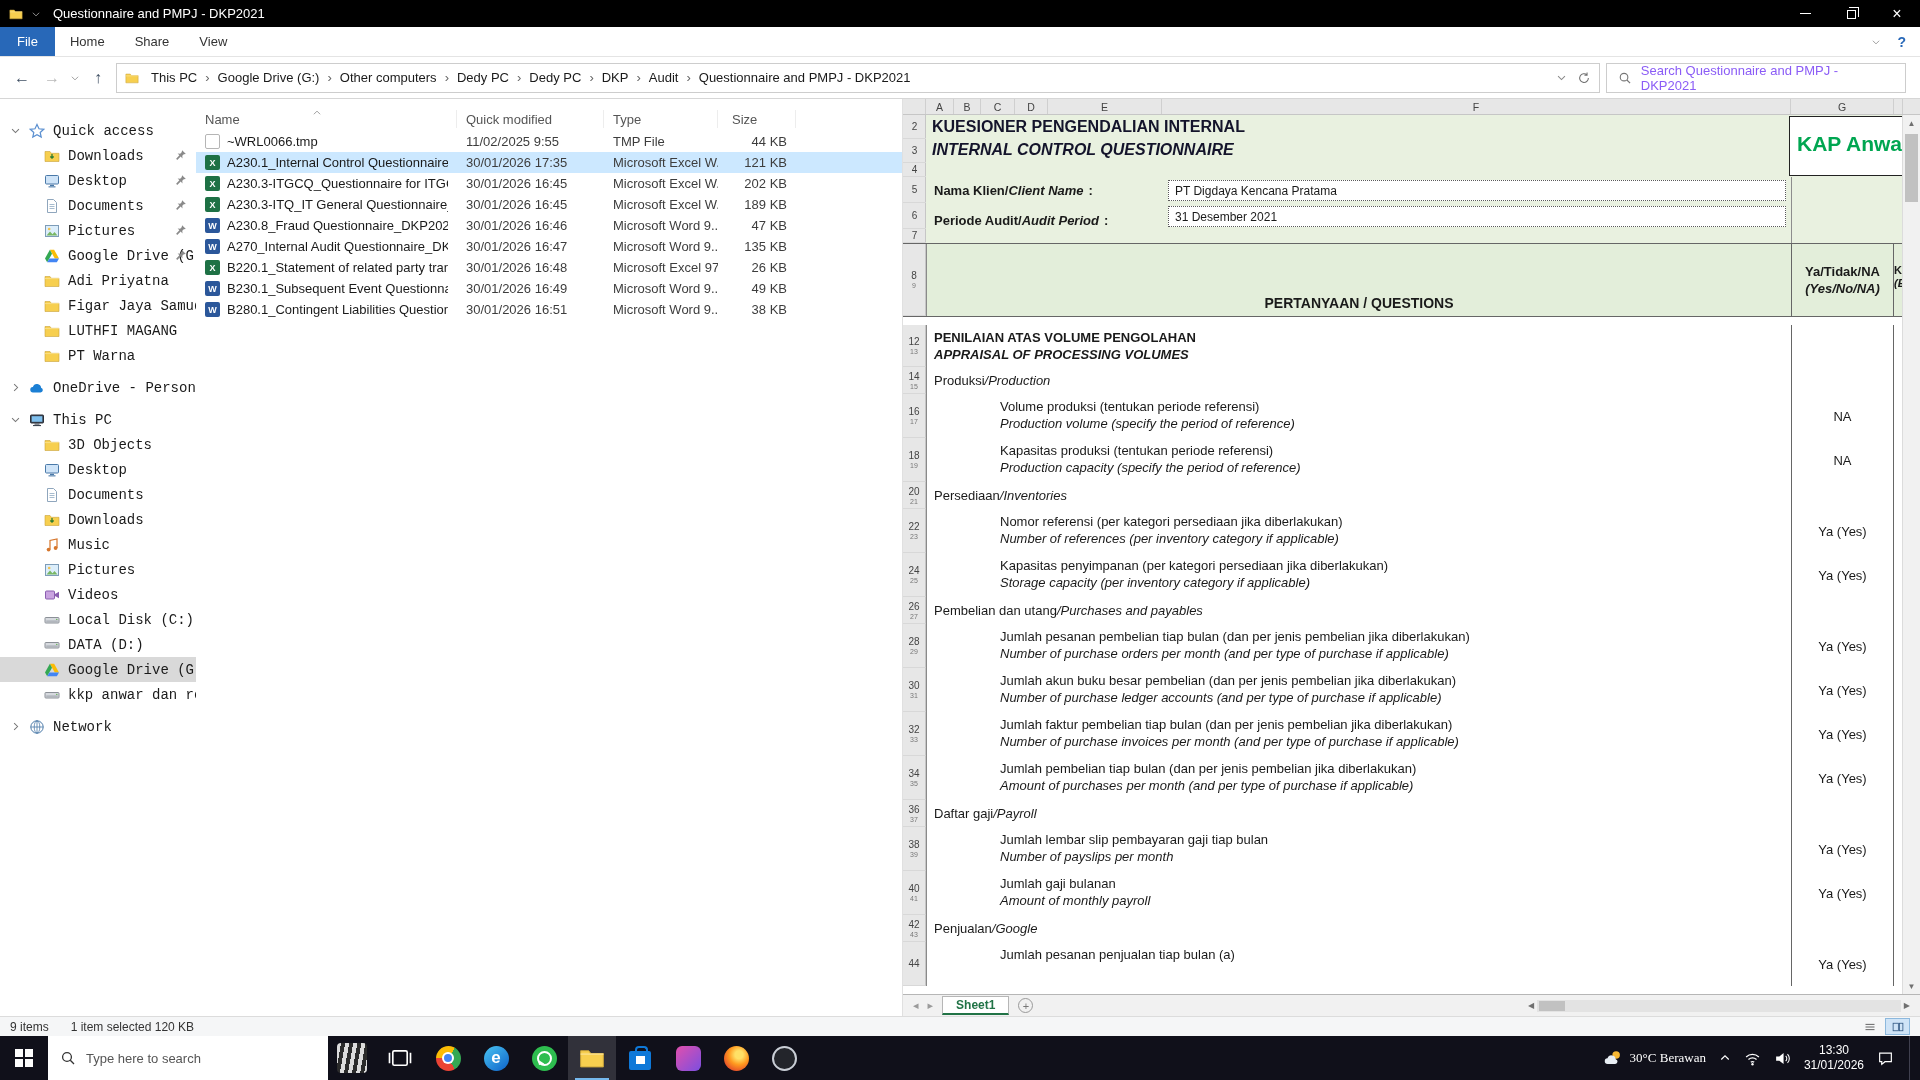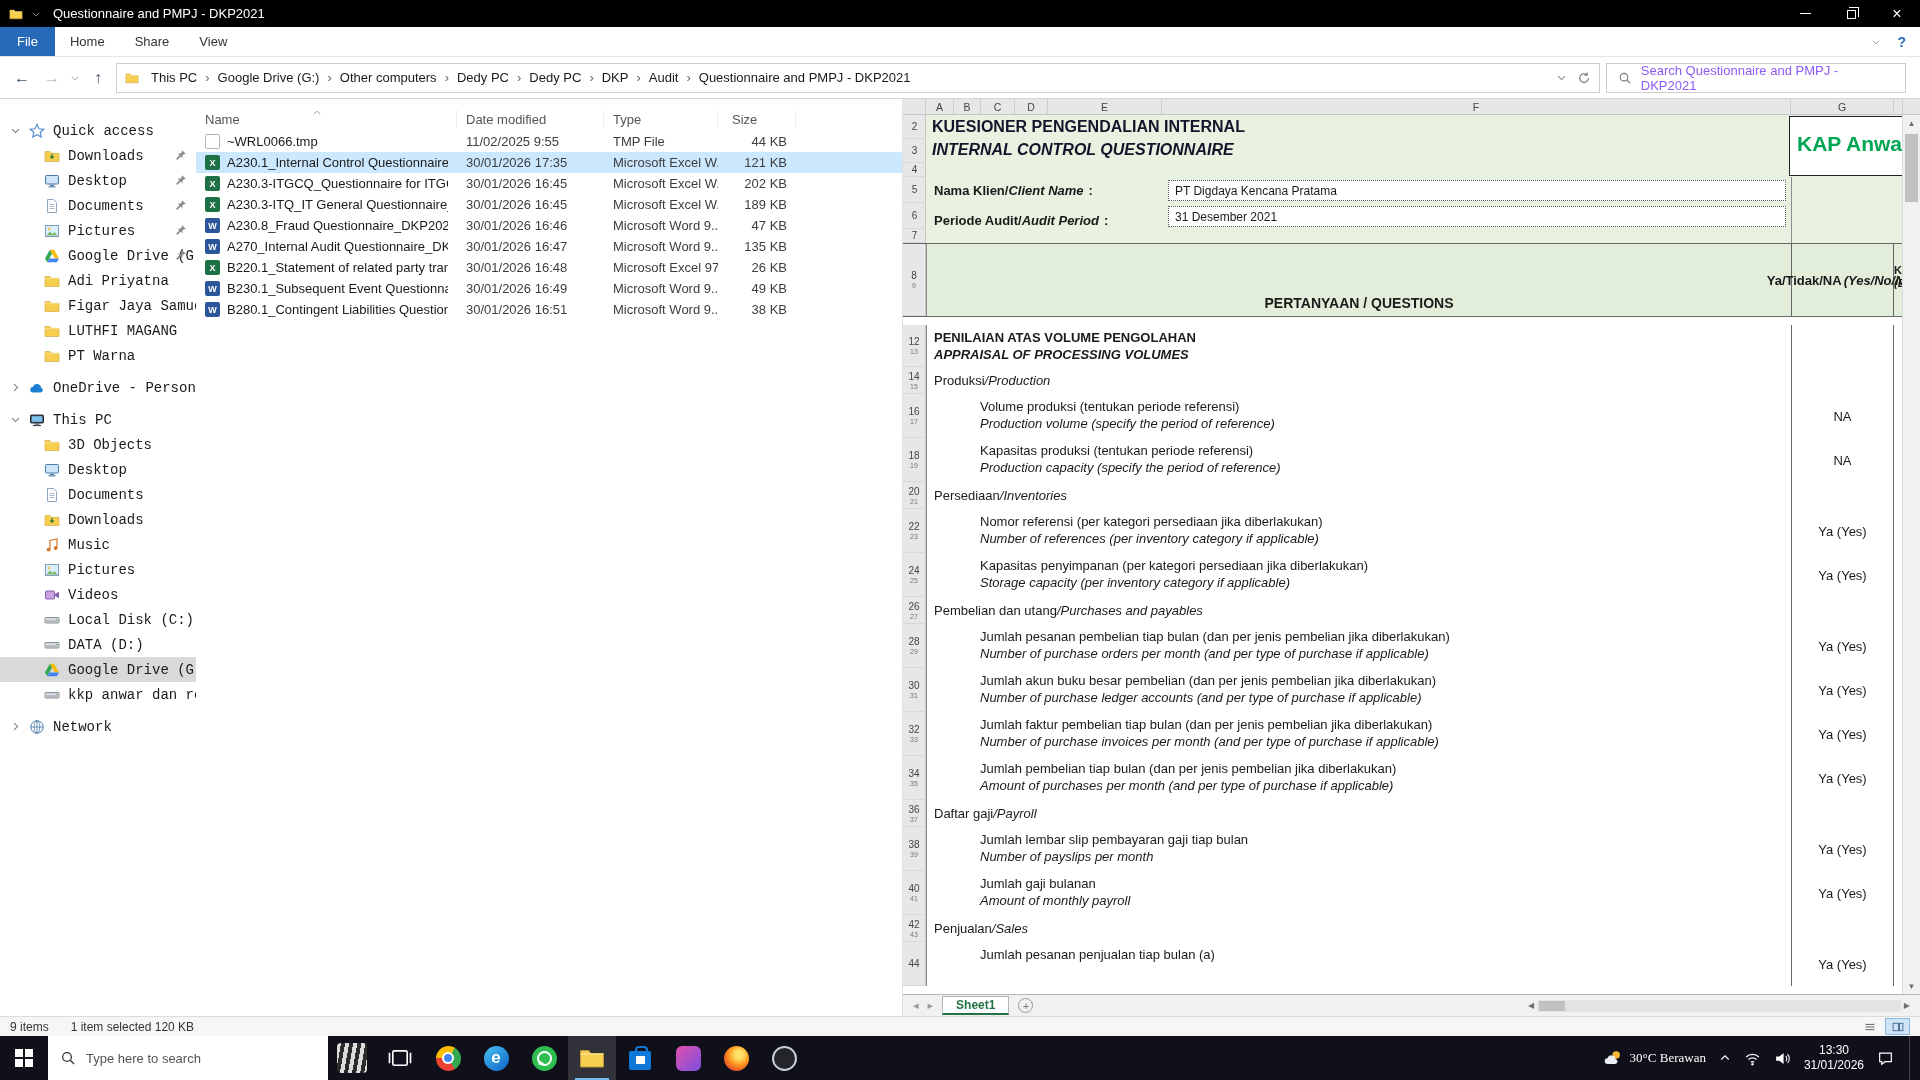--- a/index.html
+++ b/index.html
@@ -90,38 +90,38 @@
   .hb-val{position:absolute;left:265px;width:618px;height:21px;border:1px dotted #5a5a5a;background:#fff;font-size:12px;padding:3px 6px;white-space:nowrap;overflow:hidden;}
   .hb-clientval{top:65px;}
   .hb-periodval{top:91px;}
   .hb-gline{position:absolute;left:888px;top:62px;height:66px;border-left:1px solid #8d8d8d;}
   .hb-logo{position:absolute;left:886px;top:1px;width:150px;height:60px;background:#fff;border:1.5px solid #222;color:#00a651;font-size:21px;font-weight:bold;padding:15px 0 0 7px;white-space:nowrap;}
 
   .xl-row8{display:flex;height:74px;background:#e3eeda;border-top:1px solid #666;border-bottom:1px solid #666;}
   .xgut{width:23px;flex:none;background:#e7e7e7;border-right:1px solid #c6c6c6;border-bottom:1px solid #d8d8d8;display:flex;flex-direction:column;align-items:center;justify-content:center;font-size:10px;color:#444;}
   .gsub{font-size:7px;color:#777;margin-top:1px;}
   .x8body{width:865px;flex:none;display:flex;align-items:flex-end;justify-content:center;font-weight:bold;font-size:14px;padding-bottom:5px;border-left:1px solid #8a8a8a;}
-  .x8ans{width:103px;flex:none;border-left:1px solid #666;border-right:1px solid #666;display:flex;flex-direction:row;align-items:center;justify-content:center;gap:2px;font-size:13px;font-weight:bold;text-align:center;}
+  .x8ans{width:103px;flex:none;border-left:1px solid #666;border-right:1px solid #666;display:flex;flex-direction:column;align-items:center;justify-content:center;gap:2px;font-size:13px;font-weight:bold;text-align:center;}
   .x8ans .it{font-style:italic;}
   .x8extra{width:9px;flex:none;overflow:hidden;font-size:11px;font-weight:bold;line-height:13px;padding-top:20px;}
   .x8extra .it{font-style:italic;}
 
   .xrow{display:flex;flex:none;}
   .xrow .xbody{width:865px;flex:none;border-left:1px solid #8a8a8a;padding:4px 8px 0 7px;font-size:13px;line-height:17px;overflow:hidden;}
   .xrow .xans{width:103px;flex:none;border-left:1px solid #666;border-right:1px solid #666;display:flex;align-items:center;justify-content:center;font-size:13px;}
   .xrow .xextra{width:9px;flex:none;}
   .xrow.section{height:42px;}
   .xrow.heading{height:42px;margin-top:8px;}
   .xrow.group{height:27px;}
   .xrow.question{height:44px;}
   .xrow.section .xbody,.xrow.section .xans,.xrow.section .xextra{background:#d9d9d9;border-top:1px solid #9a9a9a;border-bottom:1px solid #9a9a9a;}
   .xrow.section .qid,.xrow.heading .qid{font-weight:bold;}
   .xrow.section .qen,.xrow.heading .qen{font-weight:bold;font-style:italic;}
   .xrow.group .xbody{display:flex;align-items:center;padding-top:0;}
-  .xrow.question .xbody{padding-left:53px;}
+  .xrow.question .xbody{padding-left:73px;}
   .qen{font-style:italic;}
 
   .vscroll{position:absolute;top:16px;right:0;width:18px;height:879px;background:#f1f1f1;border-left:1px solid #dcdcdc;}
   .varrow{height:16px;display:flex;align-items:center;justify-content:center;font-size:8px;color:#707070;}
   .varrow.bottom{position:absolute;bottom:0;left:0;right:0;}
   .vthumb{position:absolute;top:19px;left:2px;width:13px;height:68px;background:#c1c1c1;}
 
   .sheetbar{position:absolute;bottom:0;left:0;right:0;height:22px;background:#f1f1f1;border-top:1px solid #b6b6b6;display:flex;align-items:center;gap:9px;padding:0 10px;font-size:12px;}
   .sb-nav{color:#9a9a9a;font-size:11px;}
   .sheettab{background:#fff;border:1px solid #b6b6b6;border-bottom:2px solid #217346;padding:0 13px;font-weight:bold;font-size:12px;color:#217346;height:19px;display:flex;align-items:center;}
@@ -549,21 +549,21 @@
           </svg>
           <span class="slabel">Network</span>
         </div>
       </div>
 
     <div class="filelist">
       <div class="flhead">
           <span class="fcol name">Name<svg class="ic10 sortcaret">
               <use href="#i-chevu"></use>
             </svg></span>
-          <span class="fcol date">Date modified</span>
+          <span class="fcol date">Quick modified</span>
           <span class="fcol type">Type</span>
           <span class="fcol size">Size</span>
         </div>
       <div>
           <div class="frow">
             <span class="fcell fname">
               <span class="ficon file"></span>
               <span class="ftext">~WRL0066.tmp</span>
             </span>
             <span class="fcell fdate">11/02/2025 9:55</span>
@@ -879,21 +879,21 @@
               <div class="xans">Ya (Yes)</div>
               <div class="xextra"></div>
             </div>
             <div class="xrow group">
               <div class="xgut">
                 <span class="gnum">42</span>
                 <span class="gsub">43</span>
               </div>
               <div class="xbody">
                 <span class="qid">Penjualan</span>
-                <span class="qen">/Sales</span>
+                <span class="qen">/Google</span>
               </div>
               <div class="xans"></div>
               <div class="xextra"></div>
             </div>
             <div class="xrow question">
               <div class="xgut">
                 <span class="gnum">44</span>
               </div>
               <div class="xbody">
                 <div class="qid">Jumlah pesanan penjualan tiap bulan (a)</div>

